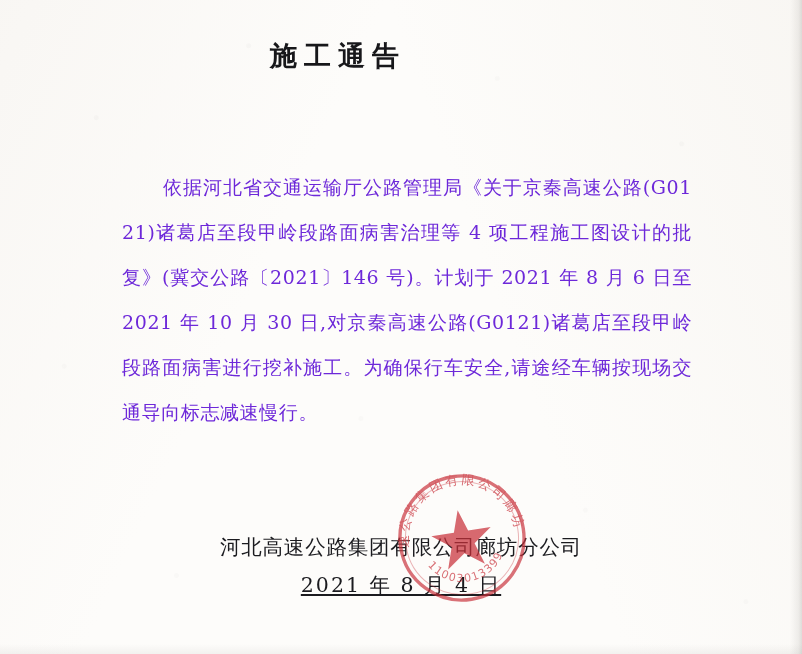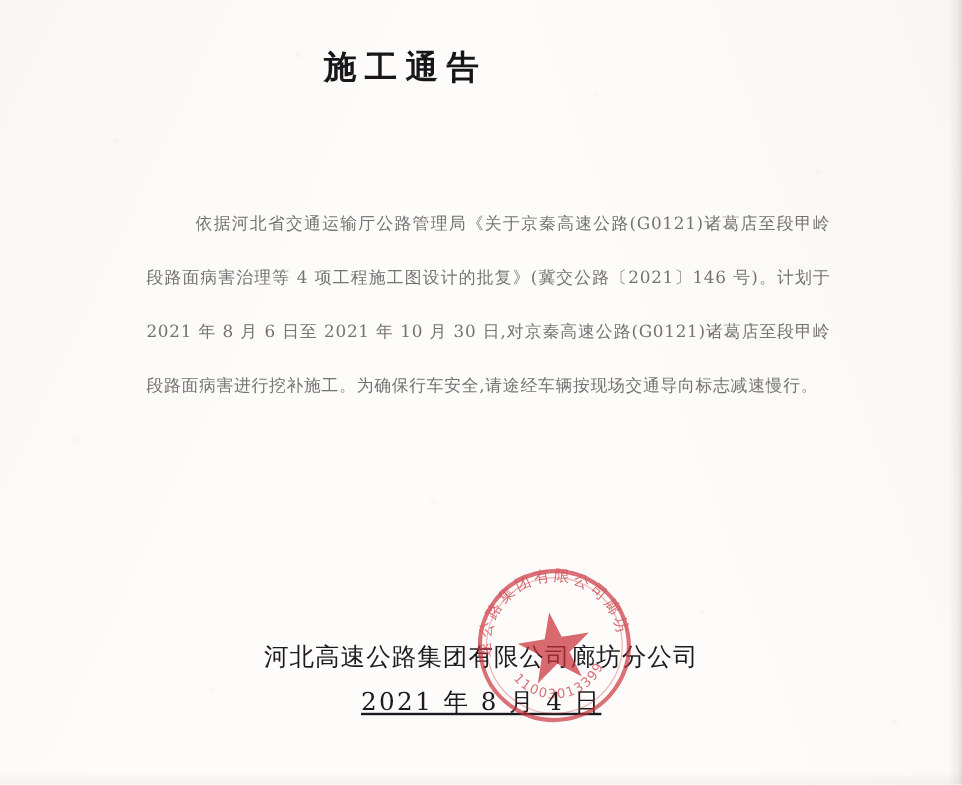--- a/index.html
+++ b/index.html
@@ -71,23 +71,23 @@
   }
 
   .body-block {
     position: absolute;
     top: 165px;
     left: 122px;
     width: 570px;
   }
   .body-para {
     margin: 0;
-    font-size: 14px;
+    font-size: 19px;
     line-height: 45px;
-    color: #737373;
+    color: #6d28d9;
     text-align: justify;
     text-indent: 41px;
     letter-spacing: 0.6px;
     word-break: break-all;
   }
 
   .signature {
     position: absolute;
     top: 528px;
     left: 0;

